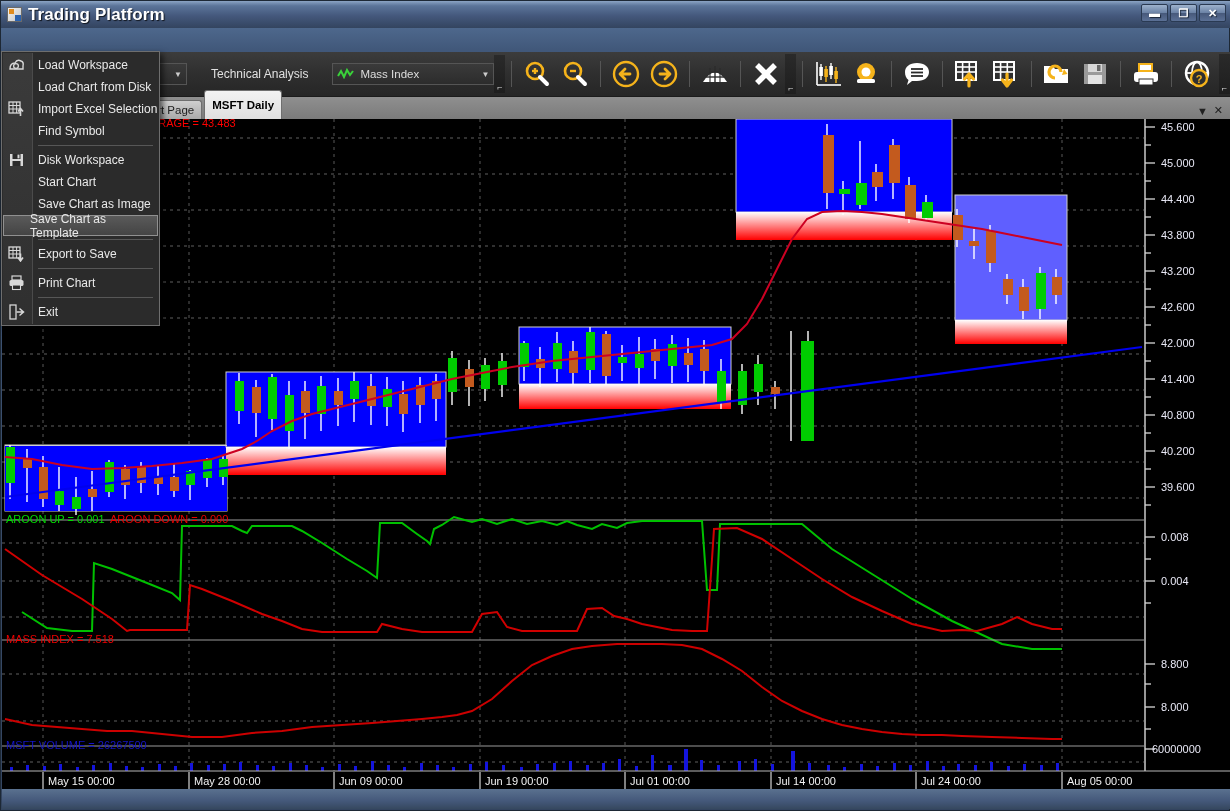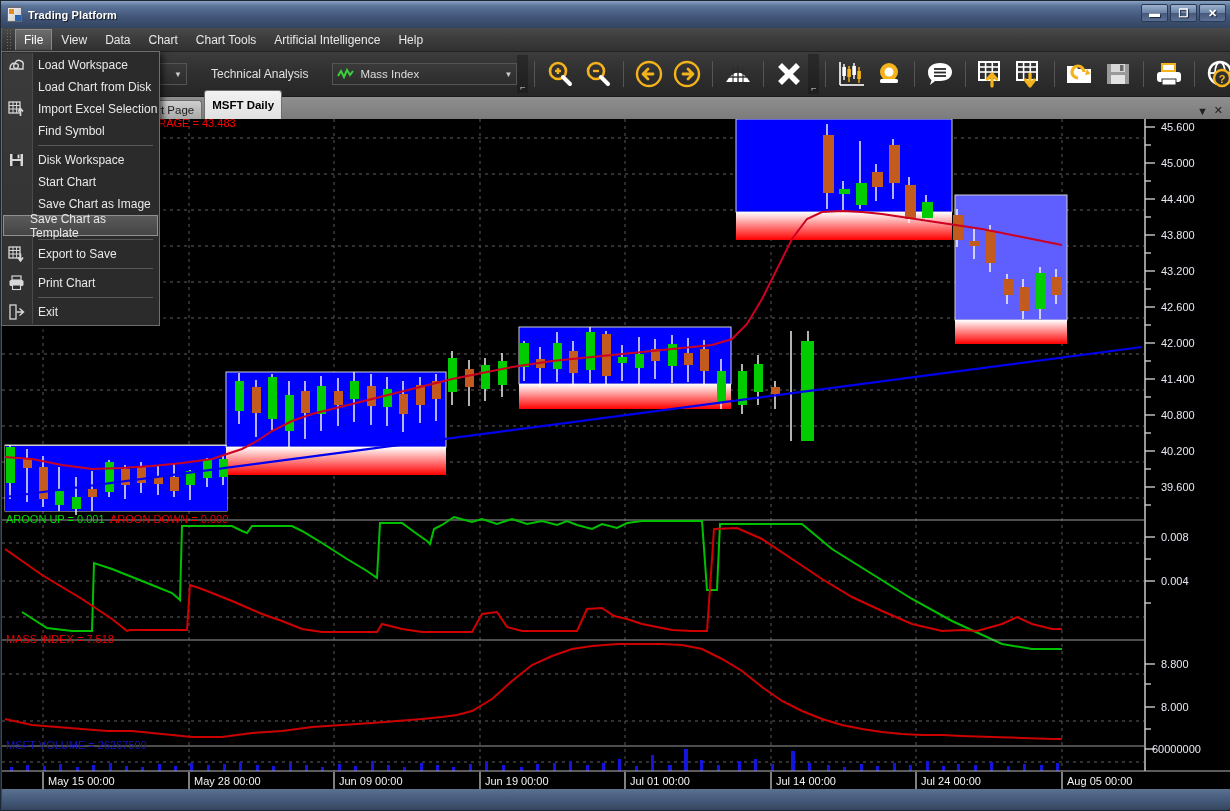--- a/index.html
+++ b/index.html
@@ -28,21 +28,21 @@
     background: linear-gradient(135deg,#f2f2f2 0%,#c7c7c7 100%);
     border: 1px solid #6a6a6a; position: relative; flex: none;
   }
   .app-icon:before {
     content:''; position:absolute; left:1px; top:1px; width:5px; height:5px; background:#e08c20;
   }
   .app-icon:after {
     content:''; position:absolute; left:7px; top:7px; width:6px; height:6px; background:#2a62b0;
   }
   .title-text {
-    color: #fff; font-size: 11px; font-weight: bold;
+    color: #fff; font-size: 17px; font-weight: bold;
     text-shadow: 1px 1px 1px rgba(0,0,0,.75);
     letter-spacing: .1px;
   }
   .win-btns { position: absolute; right: 5px; top: 3px; display: flex; gap: 2px; }
   .win-btn {
     width: 27px; height: 18px;
     background: linear-gradient(180deg,#93a9c6 0%,#61789b 45%,#4a5f82 55%,#5e7característica 100%);
     background: linear-gradient(180deg,#9db2cd 0%,#6c83a6 48%,#47597b 52%,#5b7095 100%);
     border: 1px solid #2a3purposes; border: 1px solid #2a3a52;
     border-radius: 2px;
@@ -171,39 +171,29 @@
         </div>
       <div class="win-btn">
           <span>❐</span>
         </div>
       <div class="win-btn">
           <span>✕</span>
         </div>
     </div>
   </div>
 
-  <div class="menubar">
-    <div class="grip"></div>
-    <div class="menu-item active"><span>File</span></div>
-    <div class="menu-item"><span>View</span></div>
-    <div class="menu-item"><span>Data</span></div>
-    <div class="menu-item"><span>Chart</span></div>
-    <div class="menu-item"><span>Chart Tools</span></div>
-    <div class="menu-item"><span>Artificial Intelligence</span></div>
-    <div class="menu-item"><span>Help</span></div>
-  </div>
 
   <div class="toolbar">
     <div class="grip"></div>
     <div class="combo" style="width:170px; margin-left:2px;">
       <span></span>
       <span class="caret">▼</span>
     </div>
     <div class="tb-label">Technical Analysis</div>
-    <div class="combo" style="width:185px;">
+    <div class="combo" style="width:162px;">
       <span style="margin-right:6px;">
         <svg width="17" height="11" viewBox="0 0 17 11">
             <polyline points="1,8 4,3 7,9 10,2 13,7 16,3" fill="none" stroke="#3ad13a" stroke-width="2"></polyline>
           </svg>
       </span>
       <span>Mass Index</span>
       <span class="caret">▼</span>
     </div>
     <div class="tb-overflow">⌐</div>
 

